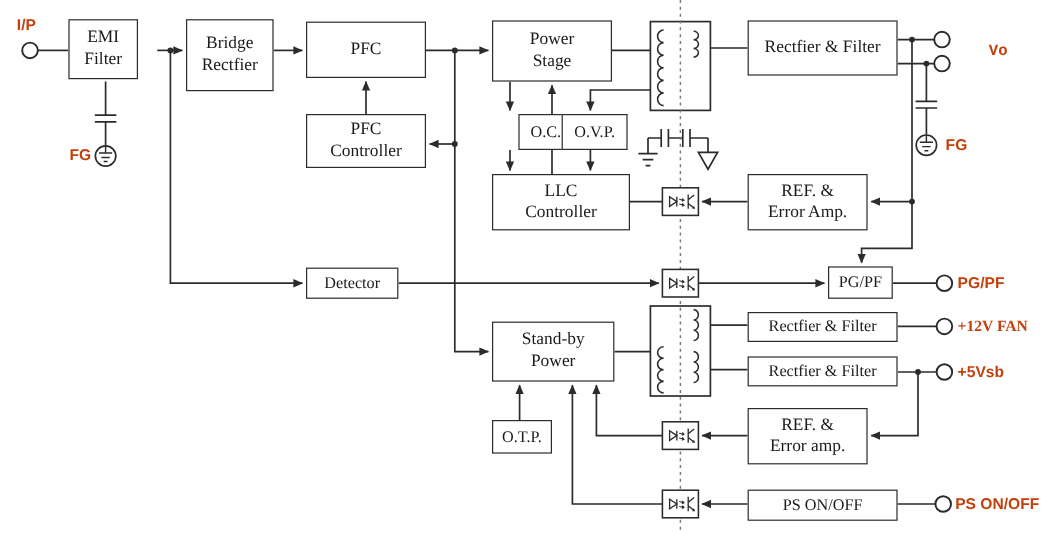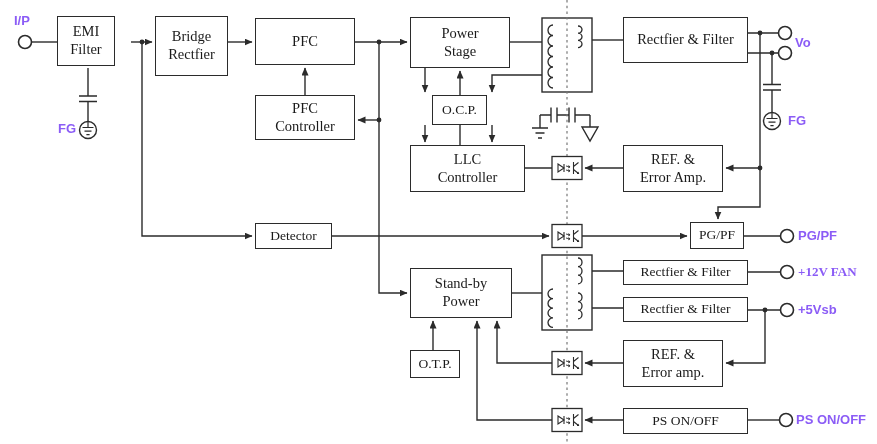--- a/index.html
+++ b/index.html
@@ -11,21 +11,21 @@
   .box{
     position:absolute;box-sizing:border-box;background:#ffffff;
     border:1.5px solid #2b2b2b;display:flex;align-items:center;justify-content:center;
     text-align:center;color:#1a1a1a;z-index:2;
   }
   .box span{white-space:pre-line;line-height:1.22;display:block;}
   .fs14 span{font-size:14.5px;}
   .fs13 span{font-size:13.5px;}
   .tlabel{
     position:absolute;font-family:"Liberation Sans", sans-serif;
-    font-size:13px;font-weight:600;color:#8b5cf6;z-index:2;white-space:nowrap;
+    font-size:13px;font-weight:600;color:#c2410c;z-index:2;white-space:nowrap;
   }
   .tr{text-align:right;}
 </style>
 </head>
 <body>
 
 <div id="stage">
 
   <svg id="wires" width="877" height="444" viewBox="0 0 877 444">
     <defs>
@@ -179,20 +179,23 @@
       <span>PFC
 Controller</span>
     </div>
   <div class="box fs14" style="left:410px;top:17px;width:100px;height:51px;">
       <span>Power
 Stage</span>
     </div>
   <div class="box fs13" style="left:400px;top:95px;width:55px;height:30px;margin-left:32px;">
       <span>O.C.P.</span>
     </div>
+  <div class="box fs13" style="left:468px;top:95px;width:55px;height:30px;">
+      <span>O.V.P.</span>
+    </div>
   <div class="box fs14" style="left:410px;top:145px;width:115px;height:47px;">
       <span>LLC
 Controller</span>
     </div>
   <div class="box fs14" style="left:623px;top:17px;width:125px;height:46px;">
       <span>Rectfier &amp; Filter</span>
     </div>
   <div class="box fs14" style="left:623px;top:145px;width:100px;height:47px;">
       <span>REF. &amp;
 Error Amp.</span>
@@ -218,21 +221,21 @@
 Error amp.</span>
     </div>
   <div class="box fs13" style="left:410px;top:350px;width:50px;height:28px;">
       <span>O.T.P.</span>
     </div>
   <div class="box fs13" style="left:623px;top:408px;width:125px;height:26px;">
       <span>PS ON/OFF</span>
     </div>
 
   <div class="tlabel" style="left:14px;top:13px;">I/P</div>
-  <div class="tlabel" style="left:795px;top:35px;">Vo</div>
+  <div class="tlabel" style="left:824px;top:35px;font-family:Liberation Mono, monospace;">Vo</div>
   <div class="tlabel tr" style="left:48px;top:121px;width:28px;">FG</div>
   <div class="tlabel" style="left:788px;top:113px;">FG</div>
   <div class="tlabel" style="left:798px;top:228px;">PG/PF</div>
   <div class="tlabel" style="left:798px;top:264px;font-family:Liberation Serif, serif;">+12V FAN</div>
   <div class="tlabel" style="left:798px;top:302px;">+5Vsb</div>
   <div class="tlabel" style="left:796px;top:412px;">PS ON/OFF</div>
 
 </div>
 
 </body></html>

